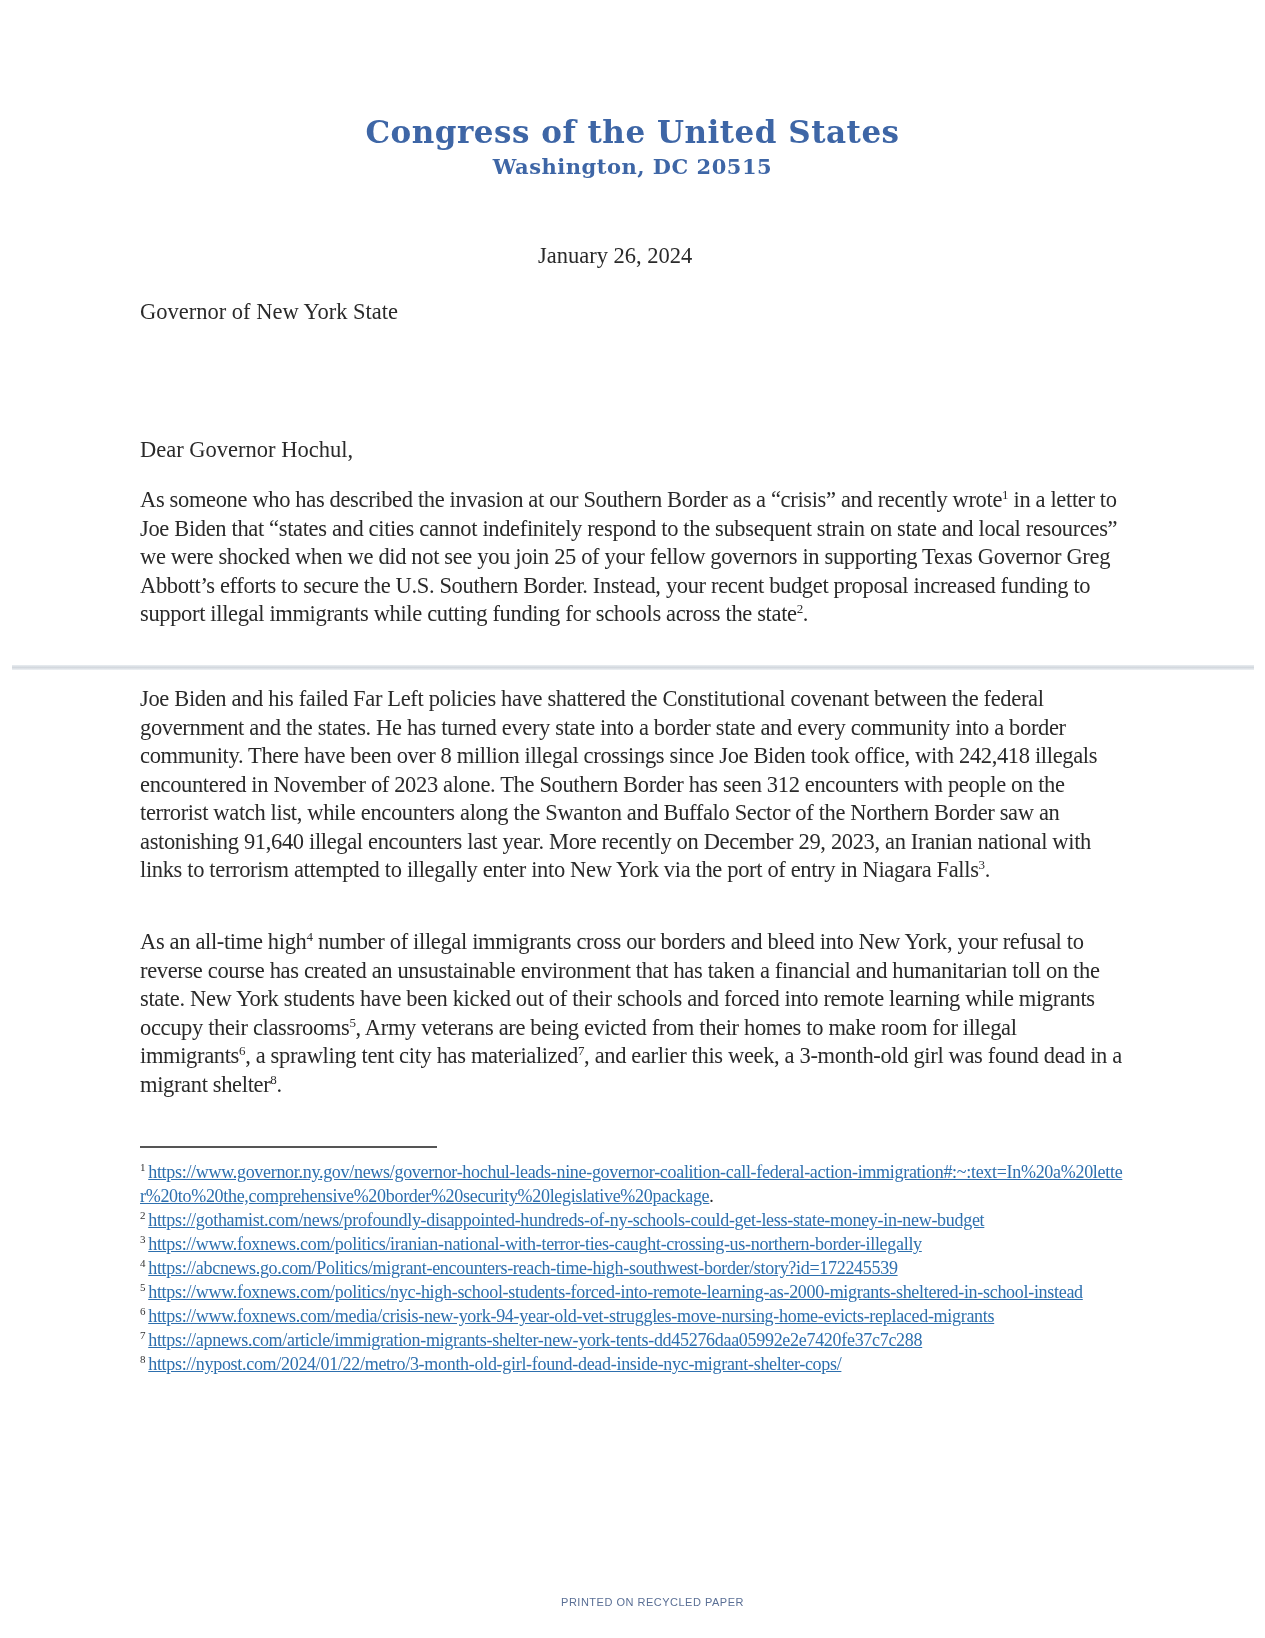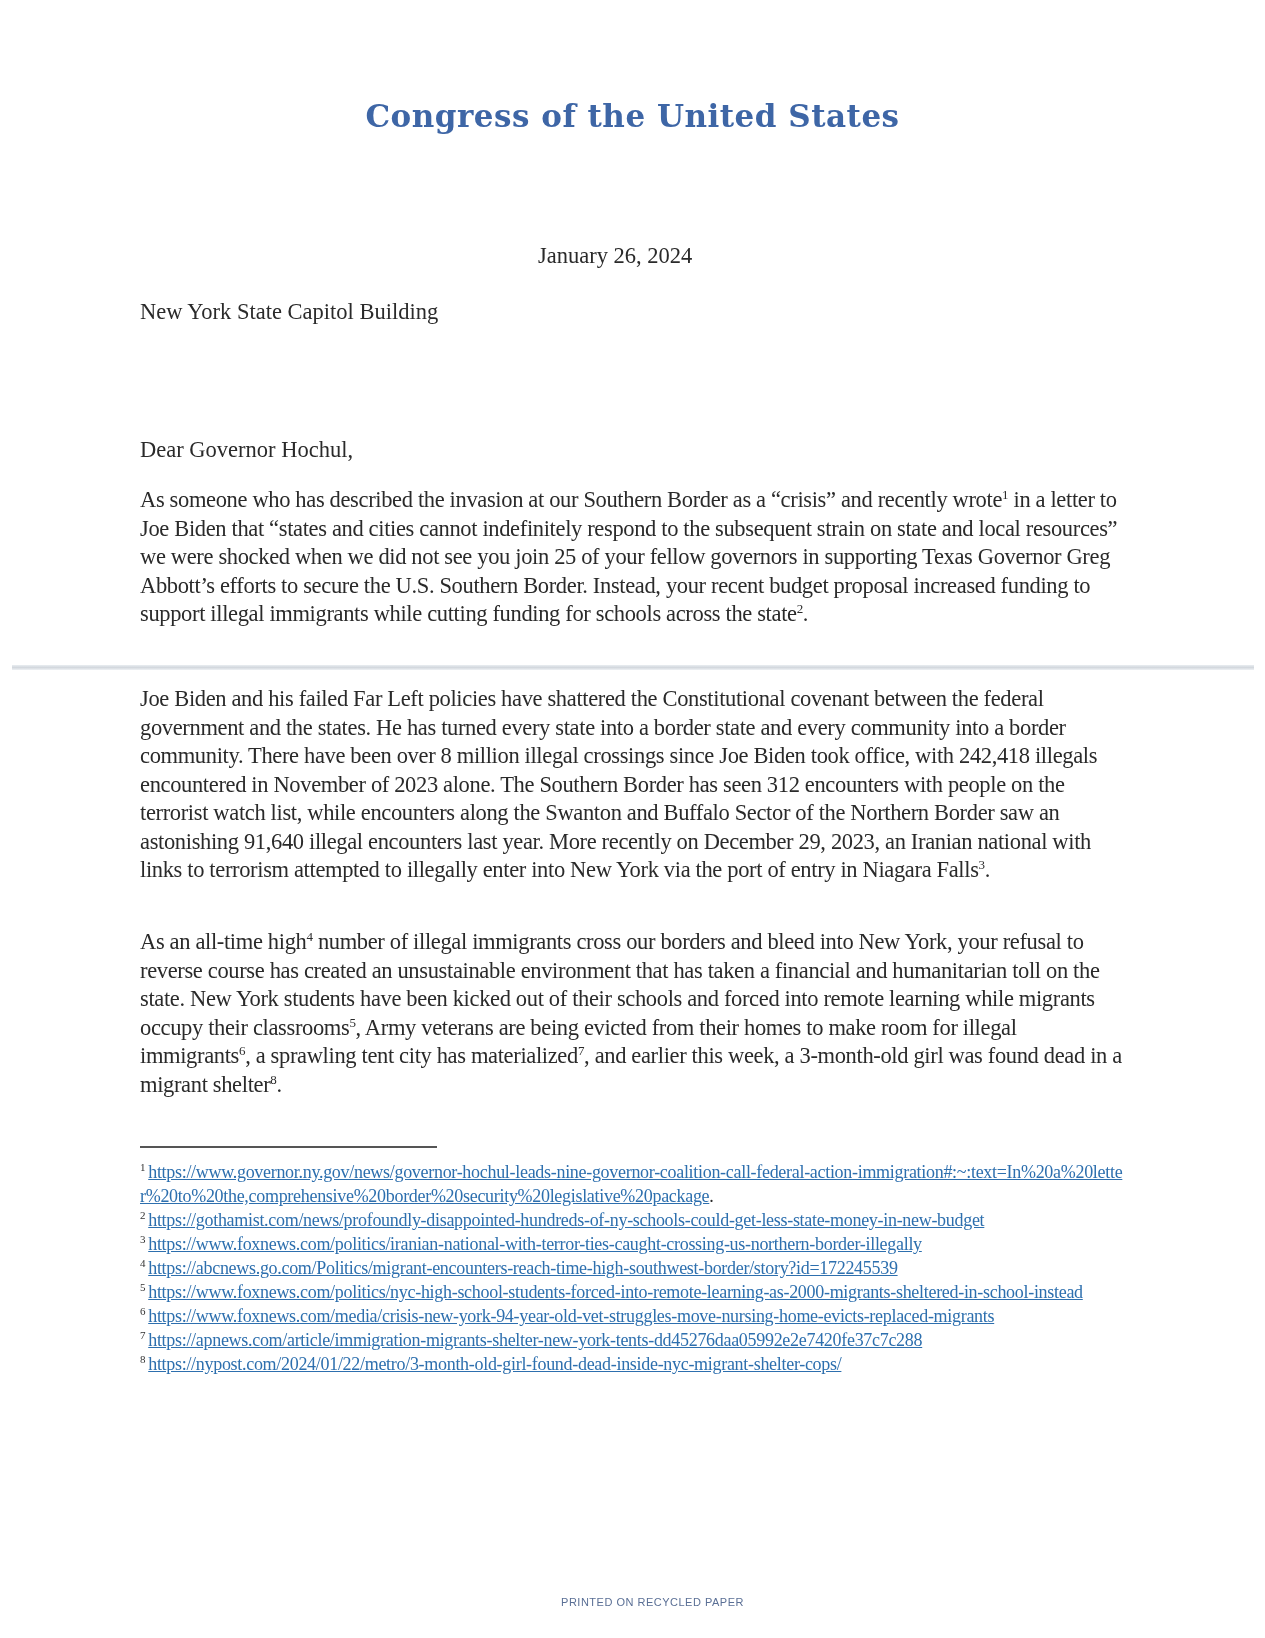--- a/index.html
+++ b/index.html
@@ -2,21 +2,21 @@
 <html><head>
   <meta charset="utf-8">
   <style>
     html, body { margin: 0; padding: 0; background: #ffffff; }
     body {
       width: 1265px; height: 1638px; position: relative; overflow: hidden;
       font-family: "Liberation Serif", "DejaVu Serif", serif;
       color: #2a2a2a;
     }
     .letterhead {
-      position: absolute; top: 96px; left: 0; width: 1265px; text-align: center;
+      position: absolute; top: 112px; left: 0; width: 1265px; text-align: center;
       color: #3e66a6; font-family: "DejaVu Serif", "Liberation Serif", serif; font-weight: bold;
     }
     .lh-title { font-size: 31px; letter-spacing: 0.5px; line-height: 40px; }
     .lh-sub { font-size: 21px; line-height: 30px; letter-spacing: 0.5px; }
     .date {
       position: absolute; top: 243px; left: 538px; font-size: 22.5px;
     }
     .address {
       position: absolute; top: 298px; left: 140px; font-size: 22.5px; line-height: 28px;
     }
@@ -47,26 +47,27 @@
       position: absolute; top: 1596px; left: 0; width: 1265px; text-align: center;
       font-family: "Liberation Sans", "DejaVu Sans", sans-serif; font-size: 11px;
       color: #5a6f95; letter-spacing: 0.5px; padding-left: 20px;
     }
   </style>
 </head>
 <body>
 
 <div class="letterhead">
   <div class="lh-title">Congress of the United States</div>
+  <div class="lh-sub">Washington, DC 20515</div>
 </div>
 
 <div class="date">January 26, 2024</div>
 
 <div class="address">
-  <div>New York State Capitol Building</div>
+  <div>Governor of New York State</div>
 </div>
 
 <div class="salutation">Dear Governor Hochul,</div>
 
 <div class="para p1"><span>As someone who has described the invasion at our Southern Border as a “crisis” and recently wrote</span><sup>1</sup><span> in a letter to Joe Biden that “states and cities cannot indefinitely respond to the subsequent strain on state and local resources” we were shocked when we did not see you join 25 of your fellow governors in supporting Texas Governor Greg Abbott’s efforts to secure the U.S. Southern Border. Instead, your recent budget proposal increased funding to support illegal immigrants while cutting funding for schools across the state</span><sup>2</sup><span>.</span></div>
 
 <div class="scan-line"></div>
 
 <div class="para p2"><span>Joe Biden and his failed Far Left policies have shattered the Constitutional covenant between the federal government and the states. He has turned every state into a border state and every community into a border community. There have been over 8 million illegal crossings since Joe Biden took office, with 242,418 illegals encountered in November of 2023 alone. The Southern Border has seen 312 encounters with people on the terrorist watch list, while encounters along the Swanton and Buffalo Sector of the Northern Border saw an astonishing 91,640 illegal encounters last year. More recently on December 29, 2023, an Iranian national with links to terrorism attempted to illegally enter into New York via the port of entry in Niagara Falls</span><sup>3</sup><span>.</span></div>
 

